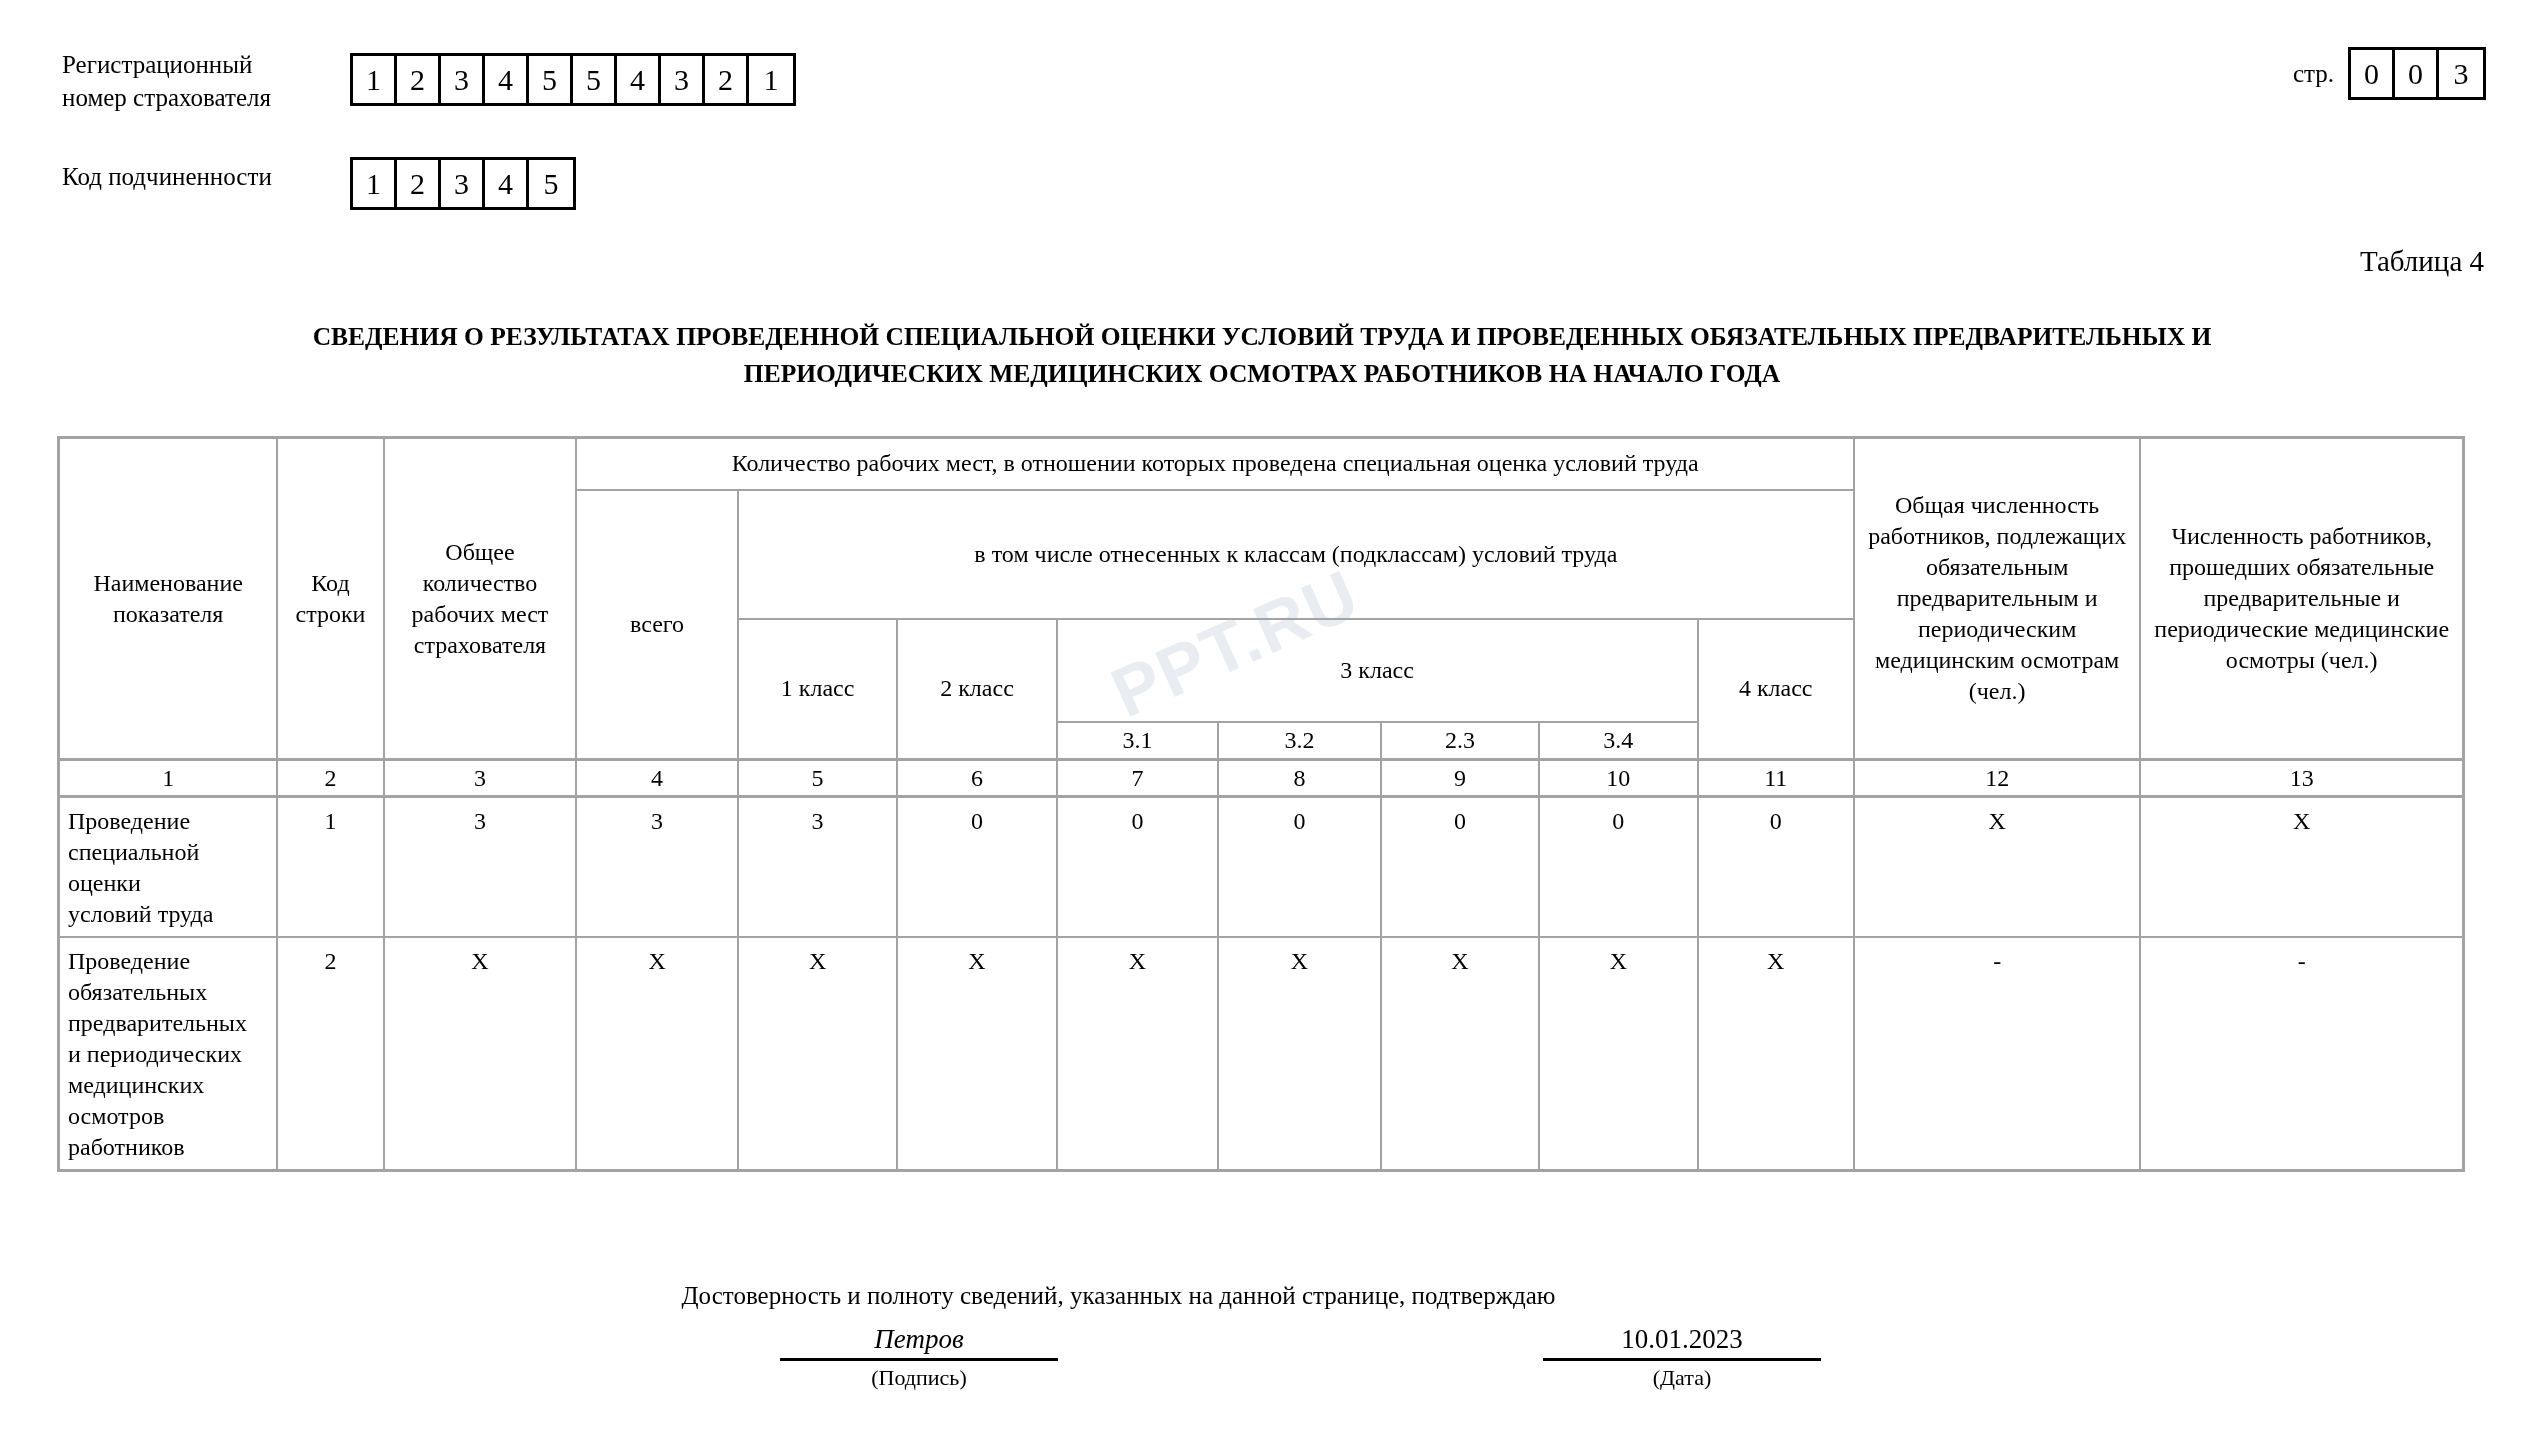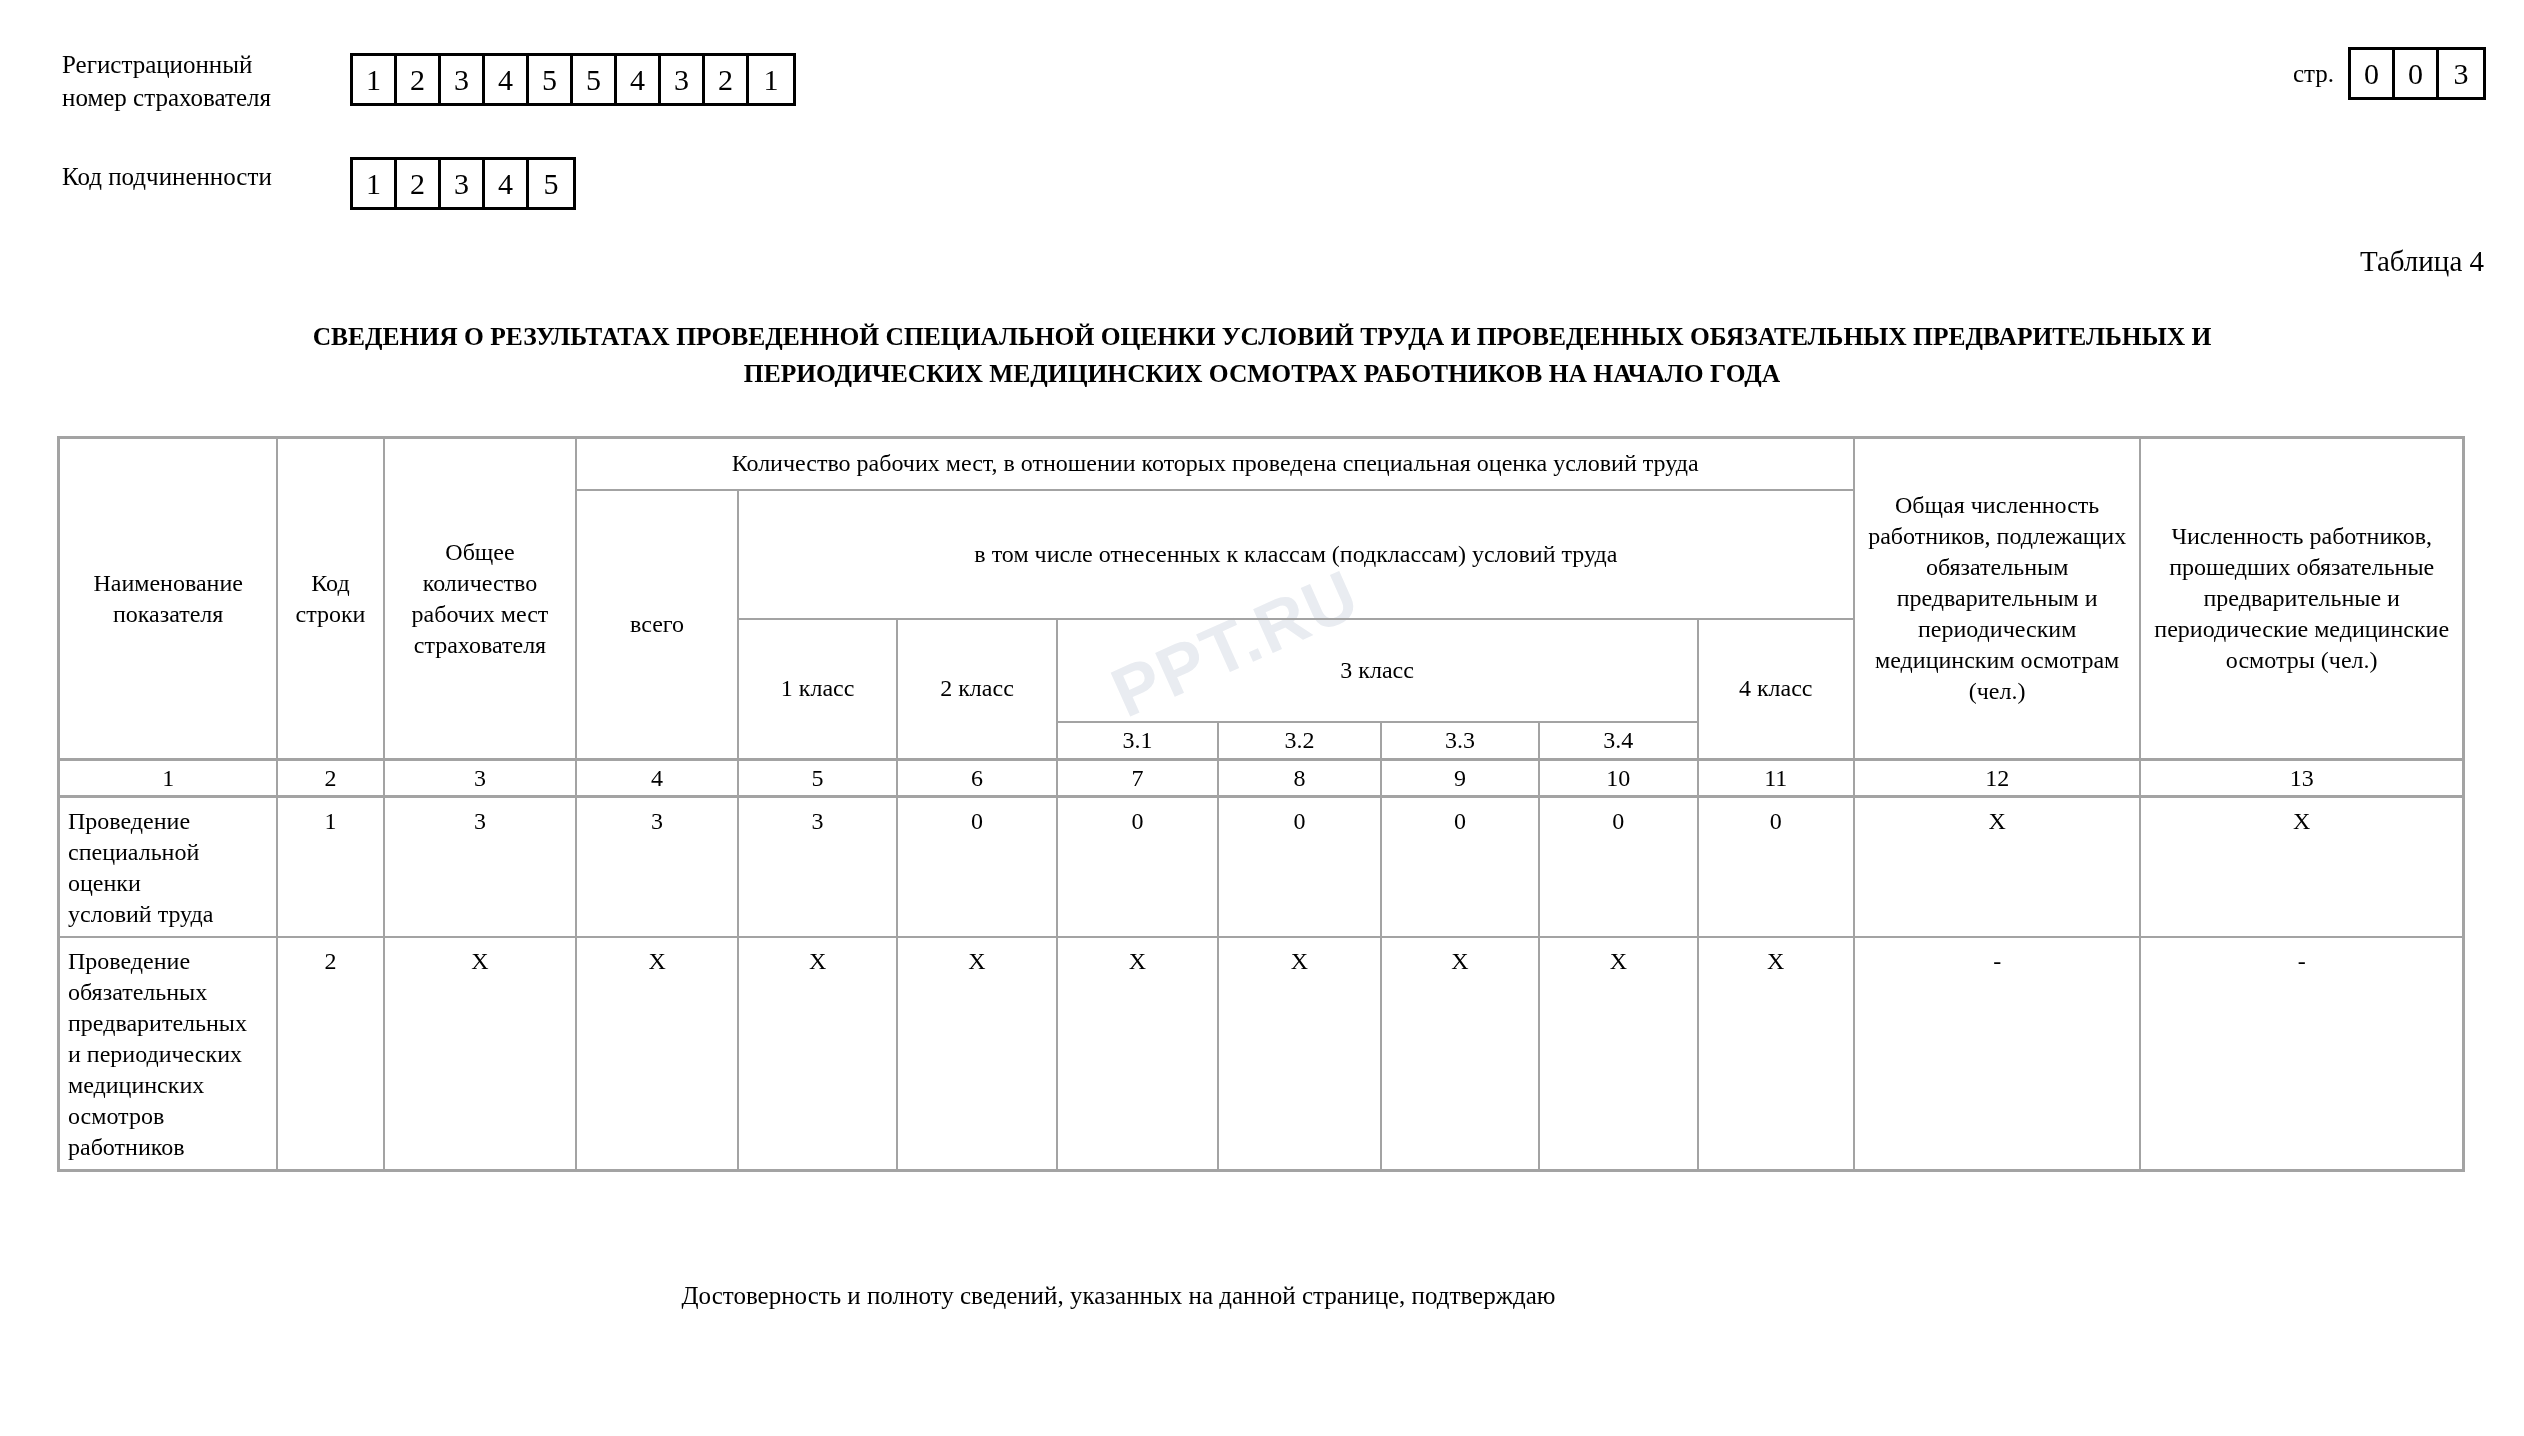--- a/index.html
+++ b/index.html
@@ -287,21 +287,21 @@
     <tr>
       <th rowspan="2">1 класс</th>
       <th rowspan="2">2 класс</th>
       <th colspan="4" style="height:42px">3 класс</th>
       <th rowspan="2">4 класс</th>
     </tr>
 
     <tr>
       <th>3.1</th>
       <th>3.2</th>
-      <th>3.3</th>
+      <th>2.3</th>
       <th>3.4</th>
     </tr>
 
     <tr class="numrow">
       <td class="outer-l">1</td>
       <td>2</td>
       <td>3</td>
       <td>4</td>
       <td>5</td>
       <td>6</td>
@@ -353,13 +353,26 @@
       <td class="data-cell outer-b">X</td>
       <td class="data-cell outer-b">-</td>
       <td class="data-cell outer-r outer-b">-</td>
     </tr>
   </tbody>
 </table>
 
 <div class="footer">
   <div class="confirm-line">Достоверность и полноту сведений, указанных на данной странице, подтверждаю</div>
 
+  <div class="sig-area">
+    <div class="sig-block" id="sig-signature">
+      <div class="sig-value">Петров</div>
+      <div class="rule"></div>
+      <div class="sig-caption">(Подпись)</div>
+    </div>
+
+    <div class="sig-block" id="sig-date">
+      <div class="date-value">10.01.2023</div>
+      <div class="rule"></div>
+      <div class="sig-caption">(Дата)</div>
+    </div>
+  </div>
 </div>
 
 </body></html>

